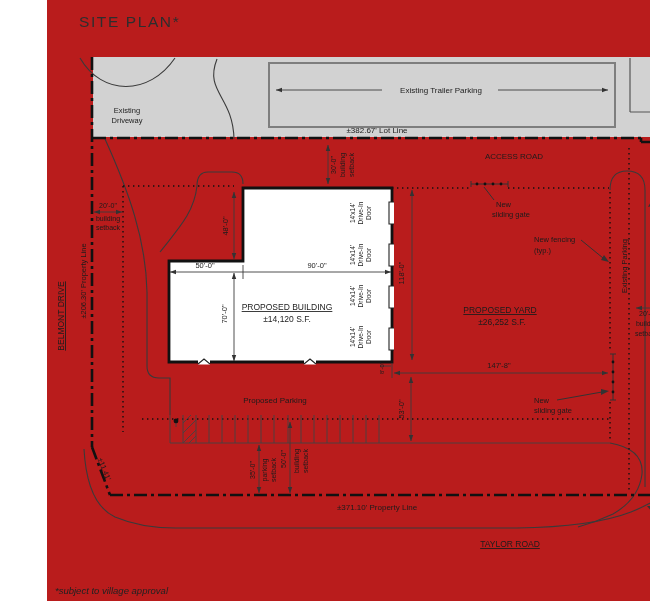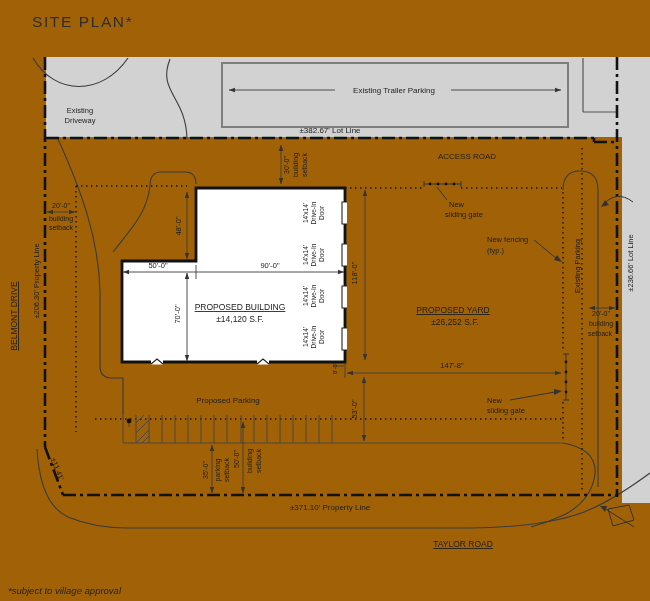--- a/index.html
+++ b/index.html
@@ -1,17 +1,17 @@
 <!DOCTYPE html>
 <html><head>
 <meta charset="utf-8">
 <style>
   html,body{margin:0;padding:0;background:#ffffff;}
-  .stage{position:relative;width:650px;height:601px;background:#a16207;overflow:hidden;
-         font-family:"Liberation Sans",sans-serif;}
+  .stage{position:relative;width:604px;height:601px;background:#b91c1c;overflow:hidden;
+         font-family:"Liberation Sans",sans-serif;margin-left:47px;}
   svg text{font-family:"Liberation Sans",sans-serif;fill:#1c1c1c;}
   .title{font-size:15.5px;letter-spacing:1.6px;fill:#2e2e2e;}
   .foot{font-size:9.5px;font-style:italic;fill:#222;}
   .t65{font-size:6.5px;}
   .t6{font-size:6px;}
   .t7{font-size:7px;}
   .t75{font-size:7.5px;}
   .t8{font-size:8px;}
   .t85{font-size:8.5px;}
   .u{text-decoration:underline;}

